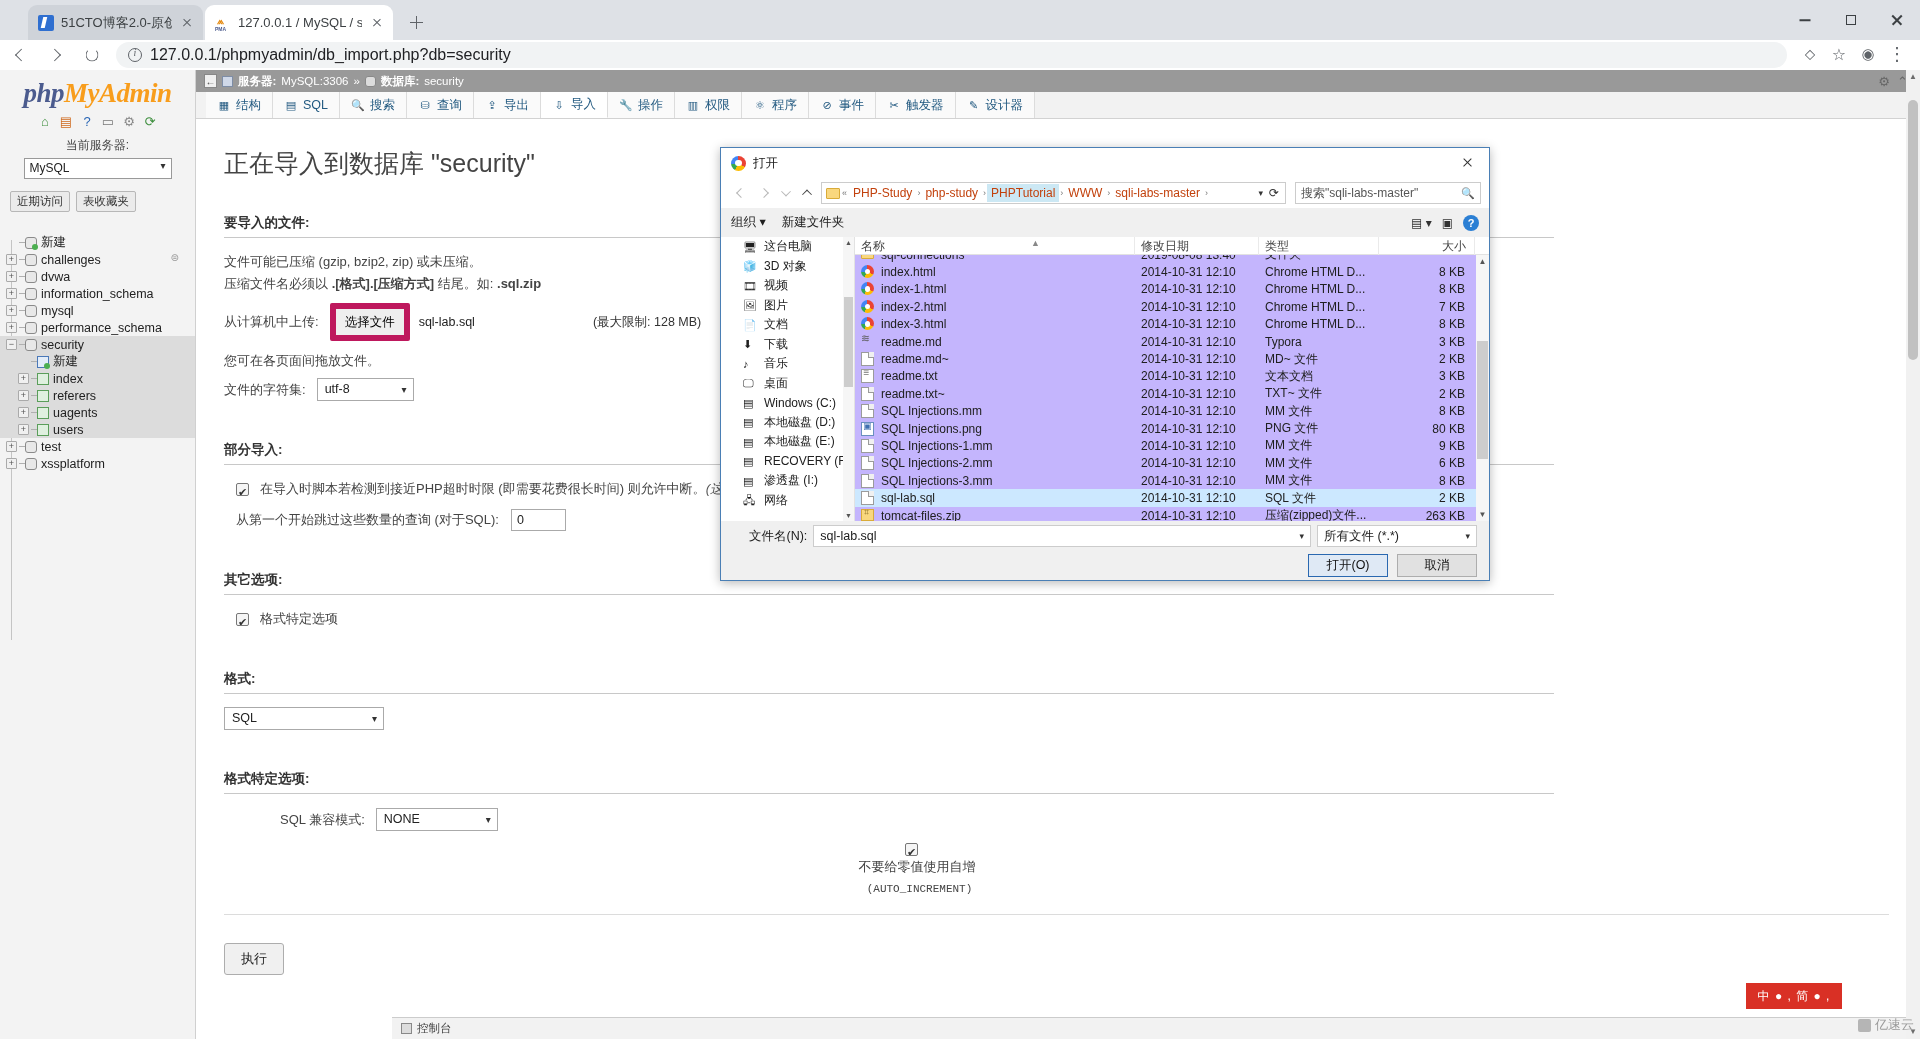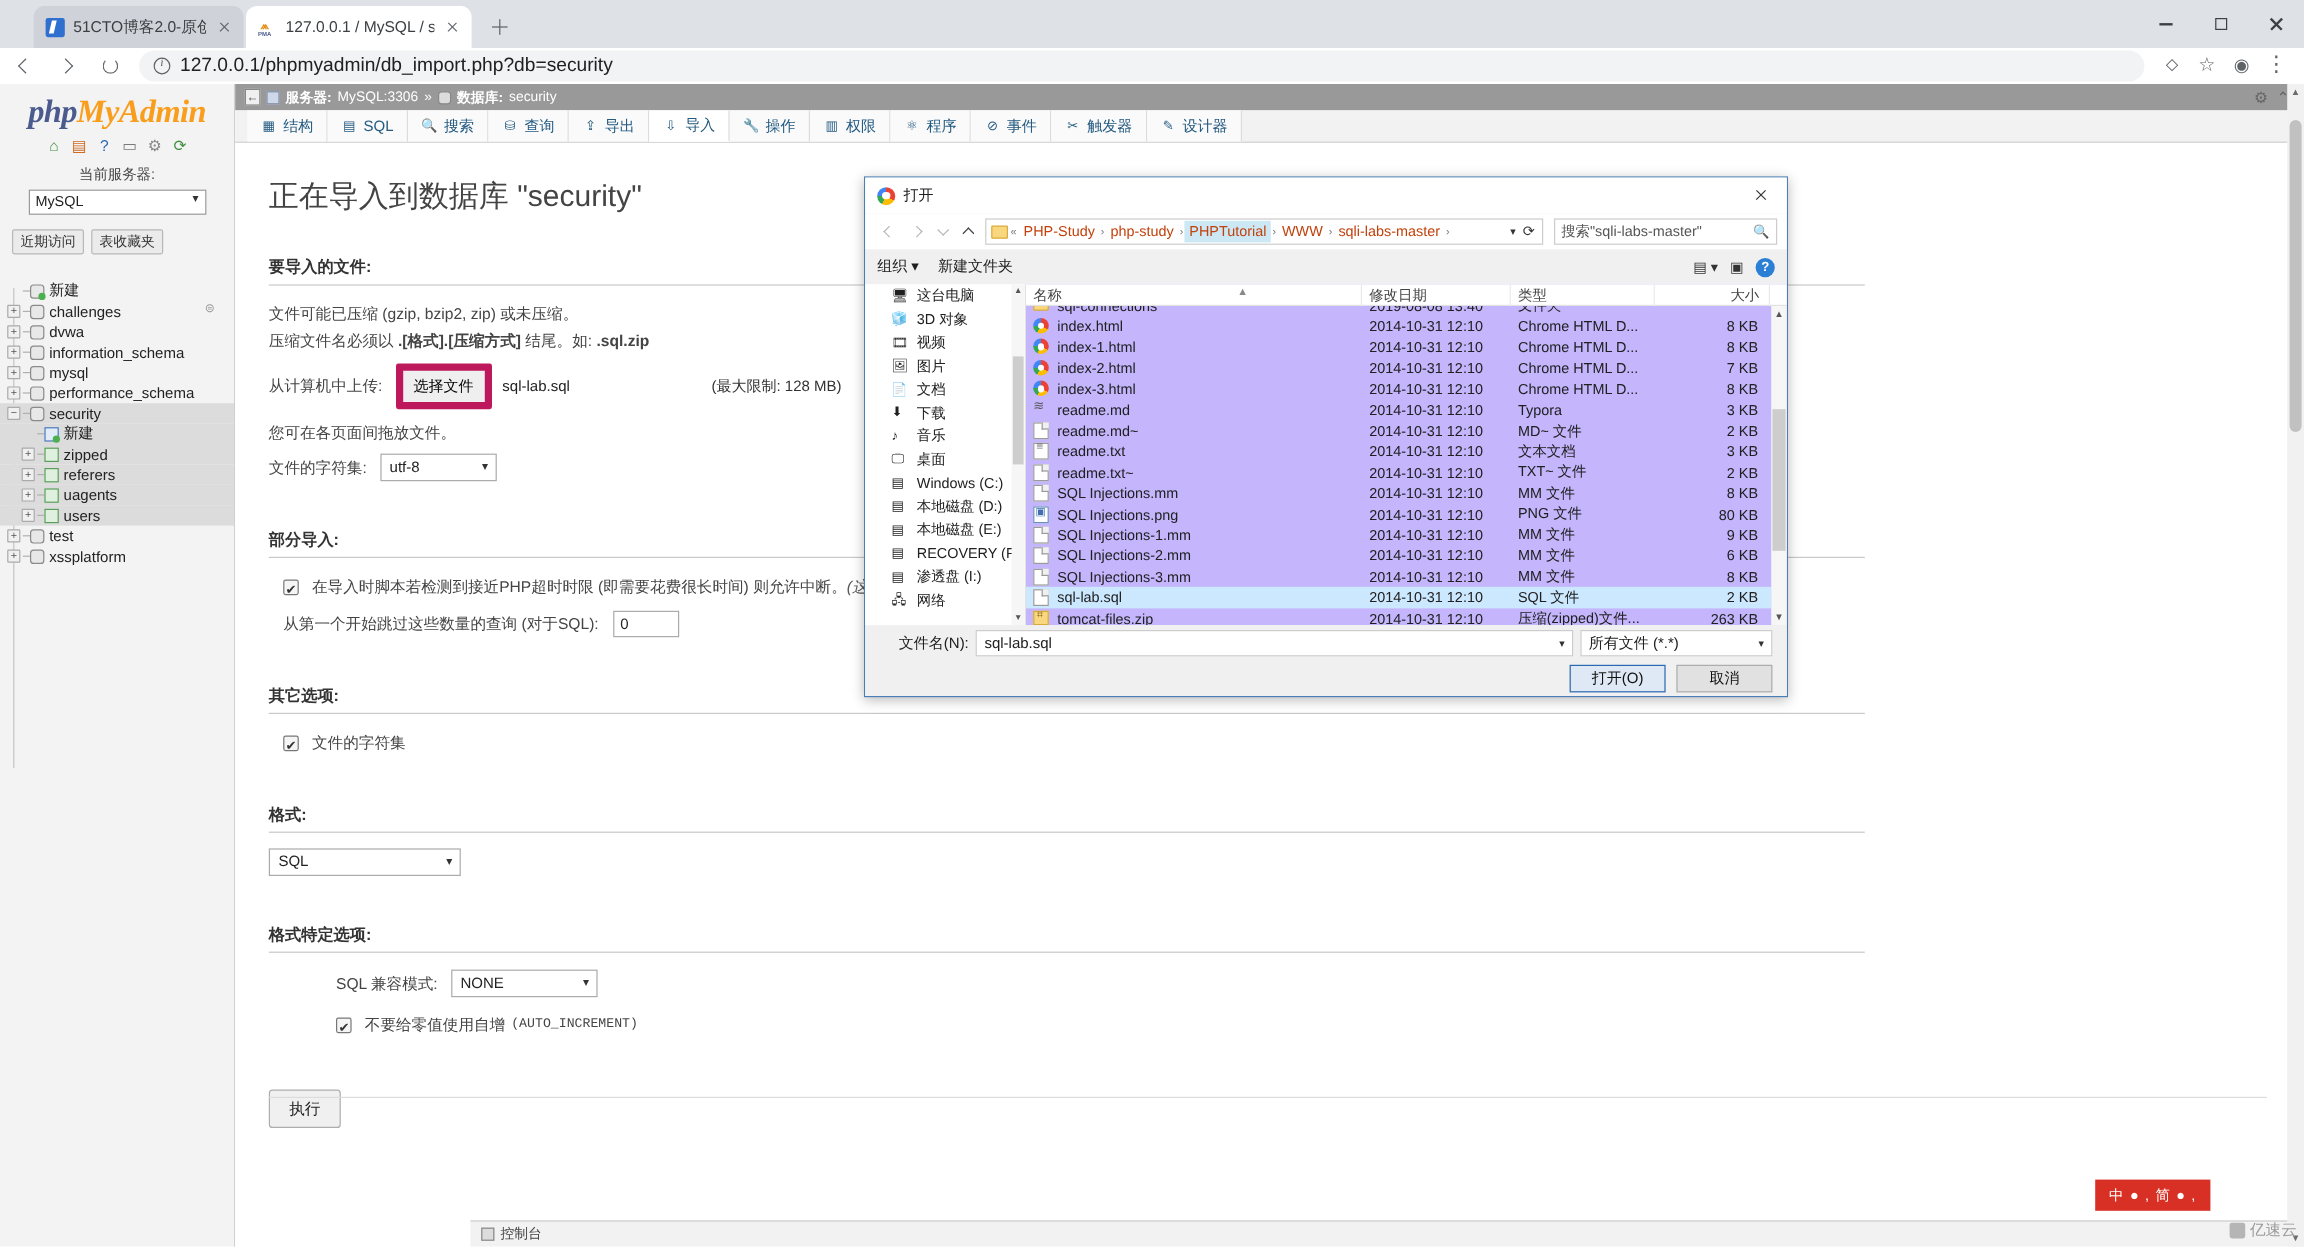--- a/index.html
+++ b/index.html
@@ -399,21 +399,21 @@
           <div class="tree-row sel indent1">
             <span class="expander blank"></span>
             <span class="dash"></span>
             <span class="dbicon newtbl"></span>
             <span class="tree-label">新建</span>
           </div>
           <div class="tree-row sel indent1">
             <span class="expander">+</span>
             <span class="dash"></span>
             <span class="dbicon tbl"></span>
-            <span class="tree-label">zipped</span>
+            <span class="tree-label">index</span>
           </div>
           <div class="tree-row sel indent1">
             <span class="expander">+</span>
             <span class="dash"></span>
             <span class="dbicon tbl"></span>
             <span class="tree-label">referers</span>
           </div>
           <div class="tree-row sel indent1">
             <span class="expander">+</span>
             <span class="dash"></span>
@@ -554,21 +554,21 @@
       </div>
 
       <div class="spacer"></div>
 
       
       <div class="sect">
         <div class="sect-head">其它选项:</div>
         <div class="sect-body">
           <div class="row" style="padding-left:12px;">
             <span class="chk on"></span>
-            <span>文件的字符集</span>
+            <span>格式特定选项</span>
           </div>
         </div>
       </div>
 
       <div class="spacer"></div>
 
       
       <div class="sect">
         <div class="sect-head">格式:</div>
         <div class="sect-body">
@@ -581,21 +581,21 @@
       <div class="spacer"></div>
 
       
       <div class="sect">
         <div class="sect-head">格式特定选项:</div>
         <div class="sect-body">
           <div class="row" style="padding-left:56px;margin-top:14px;">
             <span class="lbl">SQL 兼容模式:</span>
             <span class="mini-select sel-122">NONE</span>
           </div>
-          <div class="row" style="padding-left:56px;margin-top:12px;">
+          <div class="row" style="padding-left:56px;margin-top:12px;flex-direction:column;">
             <span class="chk on"></span>
             <span>不要给零值使用自增</span>
             <span style="font-family:'Liberation Mono','DejaVu Sans Mono',monospace;font-size:11px;margin-left:5px;">(AUTO_INCREMENT)</span>
           </div>
         </div>
       </div>
 
       <div id="exec-btn">执行</div>
       <div id="bottom-rule"></div>
     </div>

